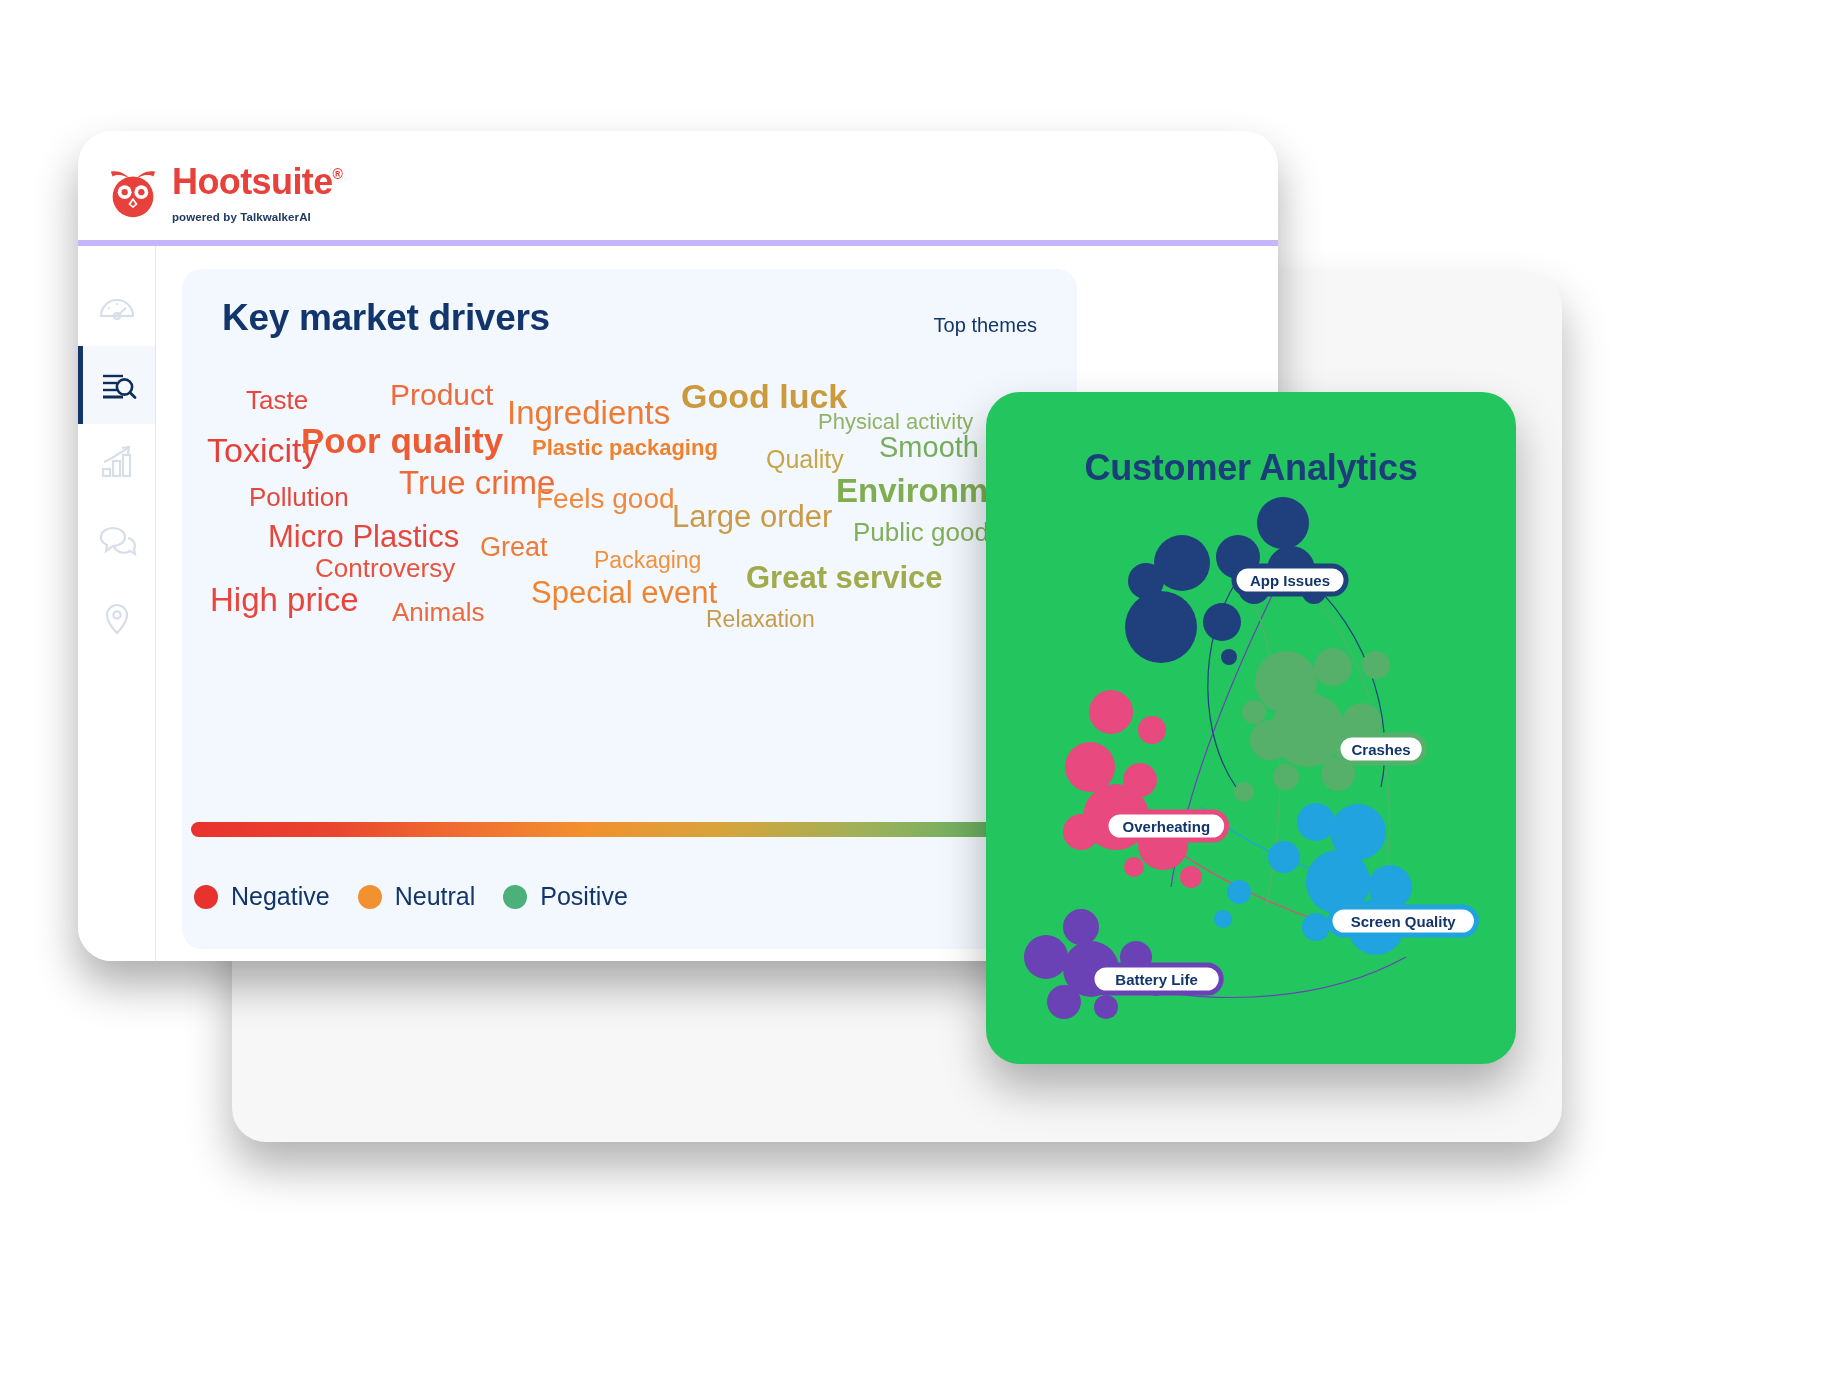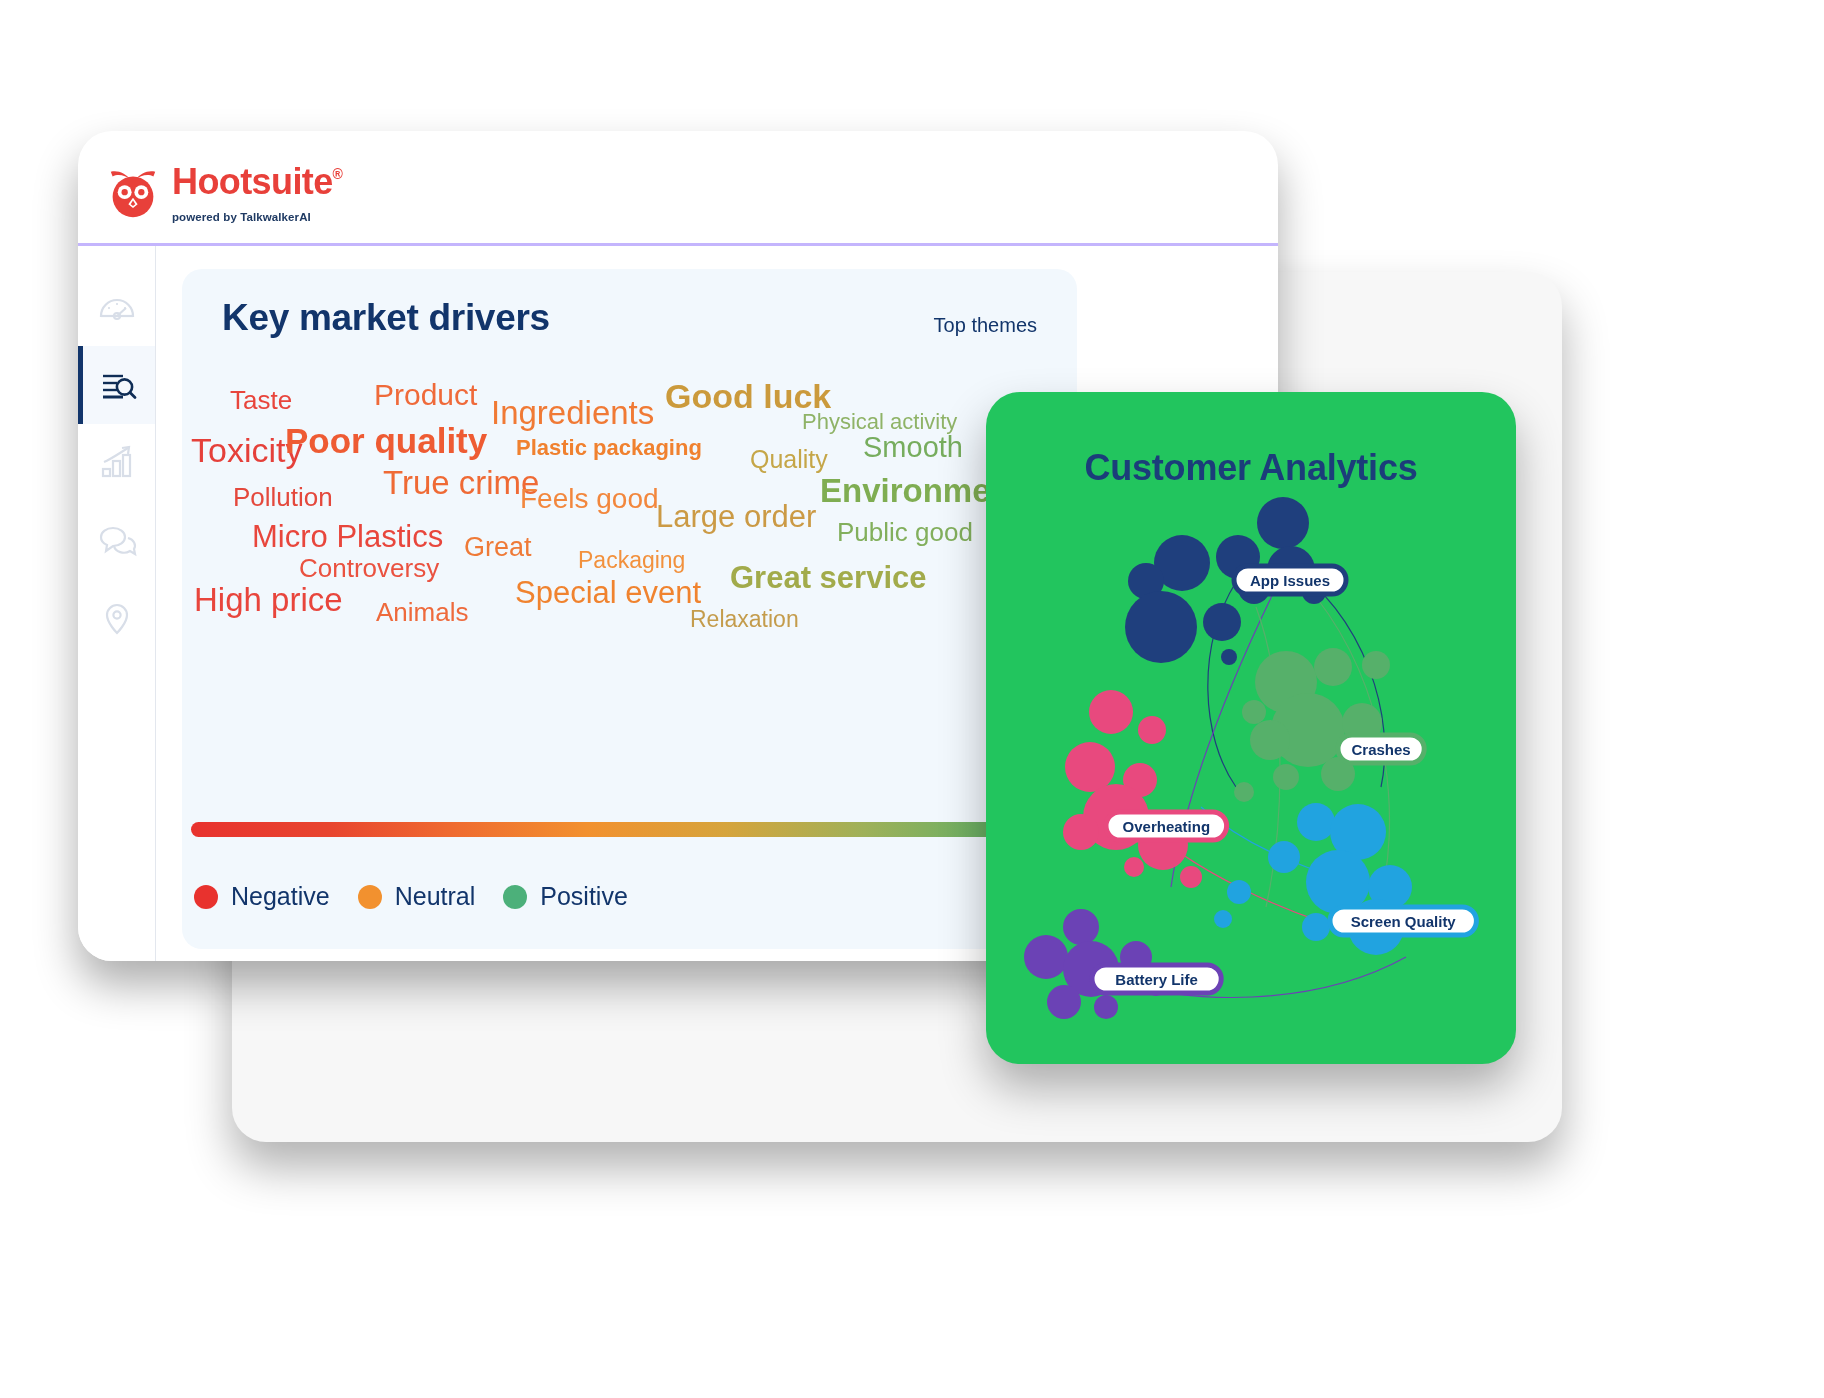--- a/index.html
+++ b/index.html
@@ -27,21 +27,21 @@
     left: 78px; top: 131px;
     width: 1200px; height: 830px;
     background: #ffffff;
     border-radius: 34px;
     box-shadow: 0 24px 44px rgba(0,0,0,.32);
     overflow: hidden;
   }
   .app-header {
     position: relative;
     height: 115px;
-    border-bottom: 3px solid #c4b5fd;
+    border-bottom: 6px solid #c4b5fd;
   }
   .brand { position: absolute; left: 27px; top: 33px; display: flex; align-items: center; gap: 11px; }
   .brand-logo { width: 56px; height: 50px; flex: 0 0 auto; }
   .brand-text { line-height: 1; }
   .brand-name {
     font-size: 36px; font-weight: bold; color: #e8403a;
     letter-spacing: -.6px; display: flex; align-items: flex-start;
   }
   .brand-reg { font-size: 14px; line-height: 1; margin-top: 3px; }
   .brand-tag {
@@ -82,21 +82,21 @@
   .panel-title {
     position: absolute; left: 40px; top: 28px;
     font-size: 37px; font-weight: bold; color: #12356b;
     letter-spacing: -.3px;
   }
   .panel-sub {
     position: absolute; right: 40px; top: 45px;
     font-size: 20px; color: #12356b;
   }
 
-  .cloud { position: absolute; left: 0; top: 110px; width: 895px; height: 335px; }
+  .cloud { position: absolute; left: 16px; top: 110px; width: 895px; height: 335px; }
   .w { position: absolute; white-space: nowrap; line-height: 1; }
 
   .grad-bar {
     position: absolute; left: 9px; bottom: 112px;
     width: 862px; height: 15px; border-radius: 8px;
     background: linear-gradient(to right,#e8322e 0%,#e8452f 16%,#ef6a30 30%,#f2912f 46%,#d6a43c 62%,#9fb159 78%,#6aaf63 92%,#62ae63 100%);
   }
   .legend {
     position: absolute; left: 12px; bottom: 38px;
     display: flex; align-items: center; gap: 28px;

